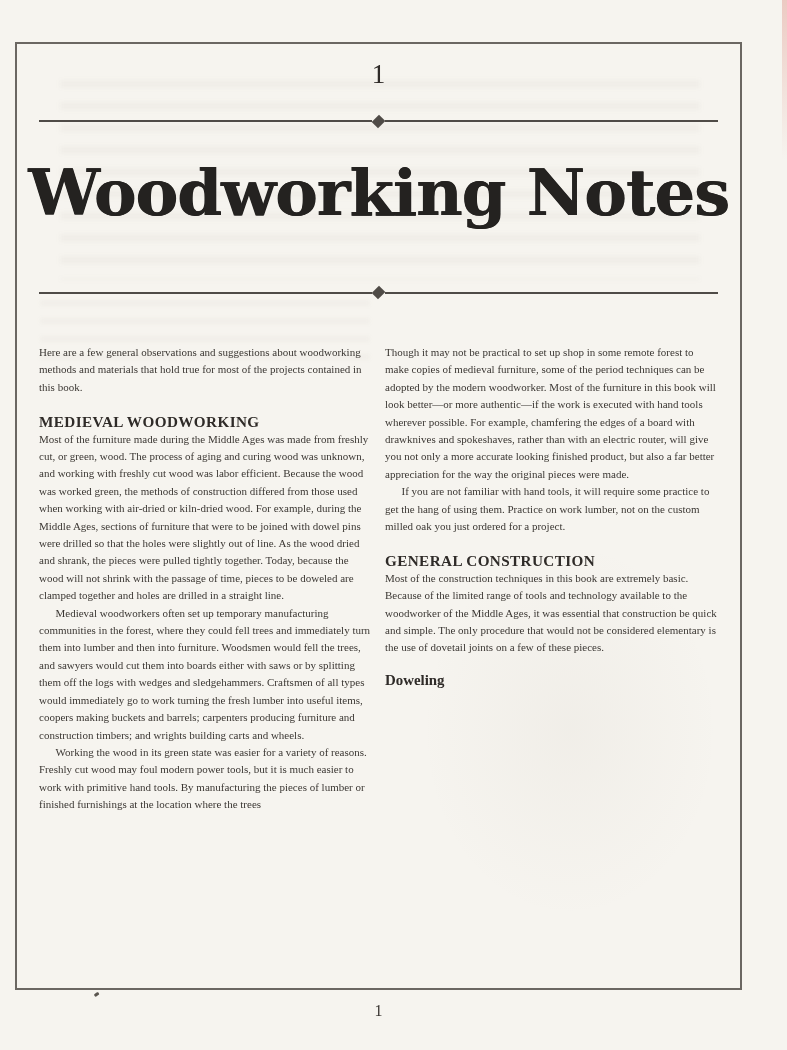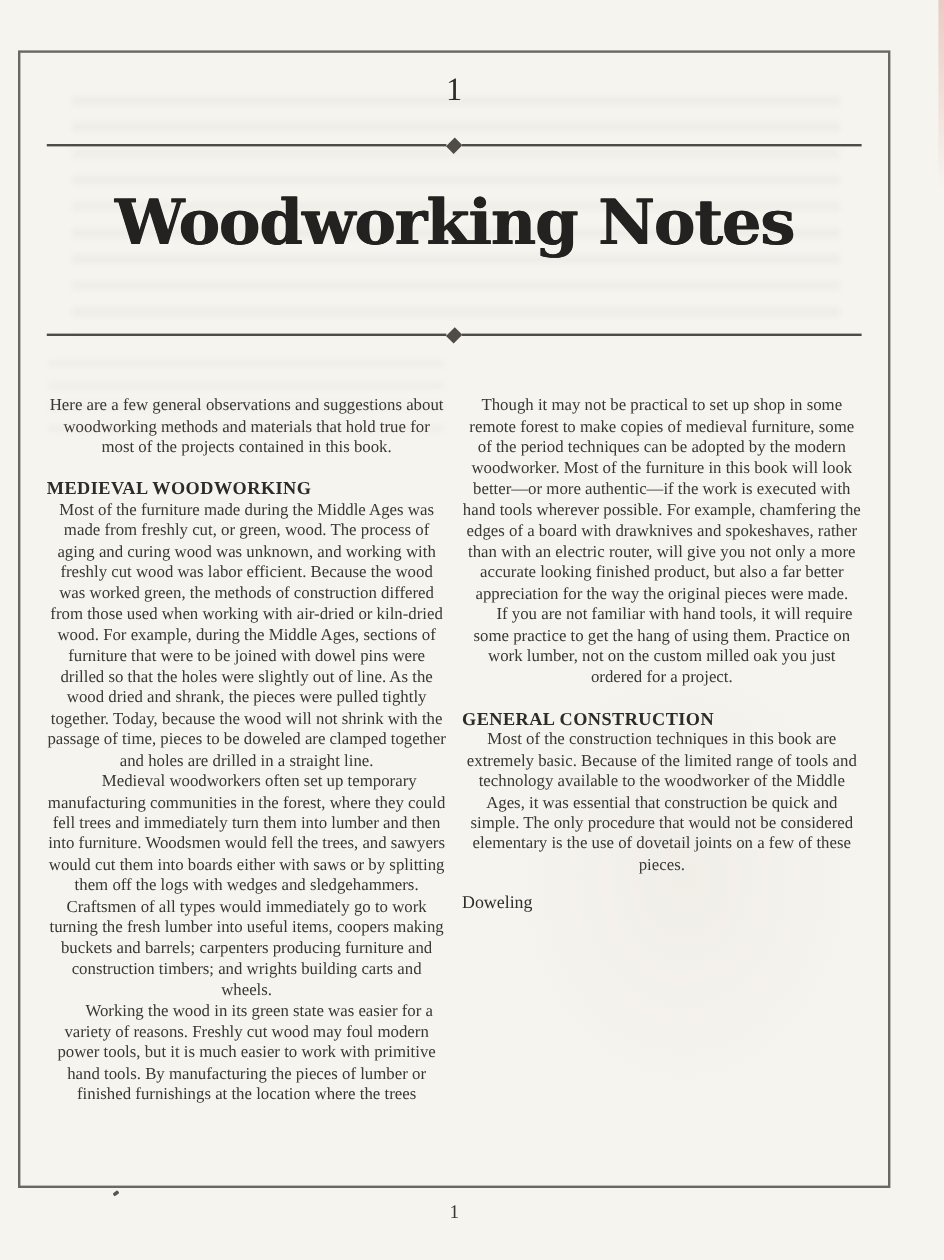--- a/index.html
+++ b/index.html
@@ -53,53 +53,53 @@
     background: var(--rule, #4f4b47);
     transform: rotate(45deg) scale(1, 1.15);
     margin: 0 2px;
     flex: 0 0 auto;
   }
   .title {
     margin: 30px 0 0 0;
     text-align: center;
     font-family: "DejaVu Serif", "Liberation Serif", serif;
     font-weight: bold;
-    font-size: 52px;
+    font-size: 64px;
     line-height: 1.15;
     letter-spacing: -1px;
     color: var(--title-ink, #242220);
     text-shadow: 0.6px 0 0 var(--title-ink, #242220);
   }
   .rule.bottom { margin-top: 58px; }
 
   .columns {
     display: flex;
     gap: 13px;
     padding: 0 22px;
     margin-top: 46px;
   }
   .col { flex: 1; min-width: 0; }
   .paragraph {
-    font-size: 14px;
+    font-size: 11px;
     line-height: 17.4px;
     margin: 0;
-    text-align: center;
+    text-align: left;
   }
   .paragraph.indent { text-indent: 1.5em; }
   .heading {
     margin-top: 17px;
     font-weight: bold;
     font-size: 15.2px;
     line-height: 17.4px;
     letter-spacing: 0.4px;
     color: var(--heading-ink, #2f2b28);
   }
   .subheading {
     margin-top: 15px;
-    font-weight: normal;
+    font-weight: bold;
     font-size: 14.9px;
     line-height: 17.4px;
     color: var(--heading-ink, #2f2b28);
   }
   .col > :first-child { margin-top: 0; }
 
   .folio {
     position: absolute;
     left: 15px; top: 1002px;
     width: 727px;

